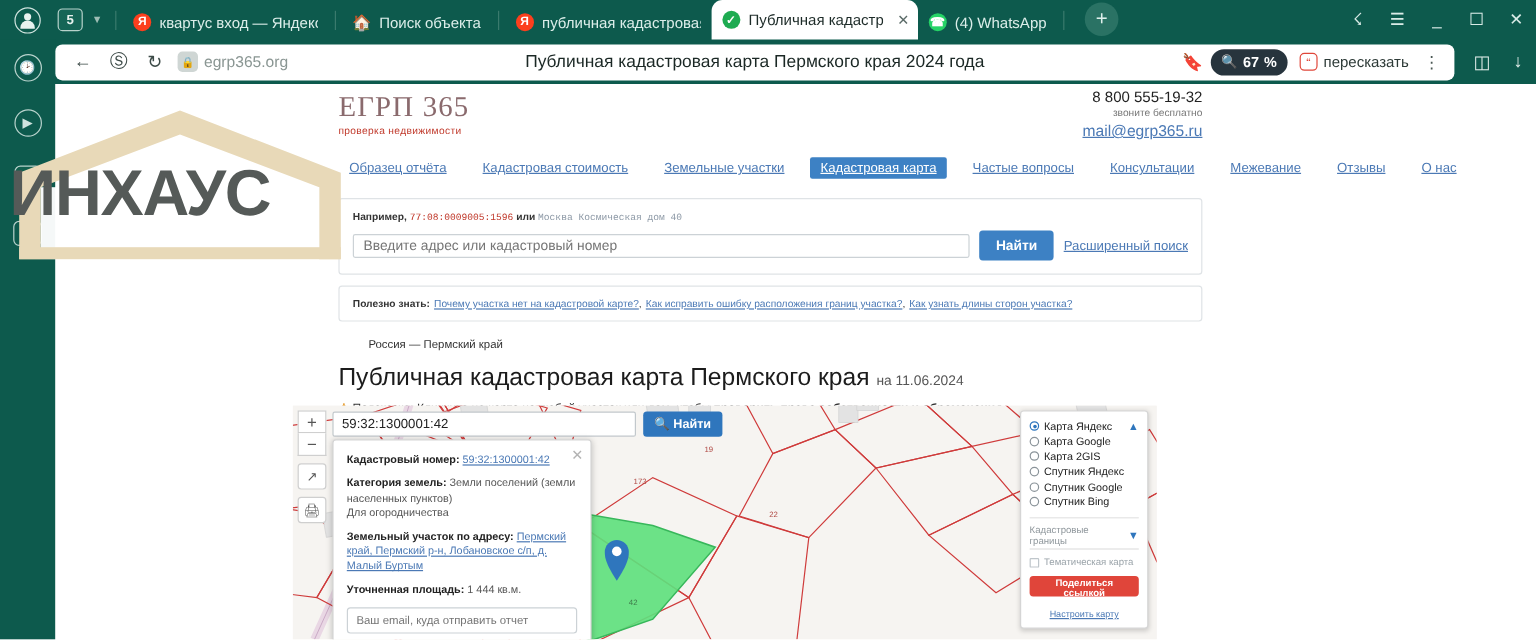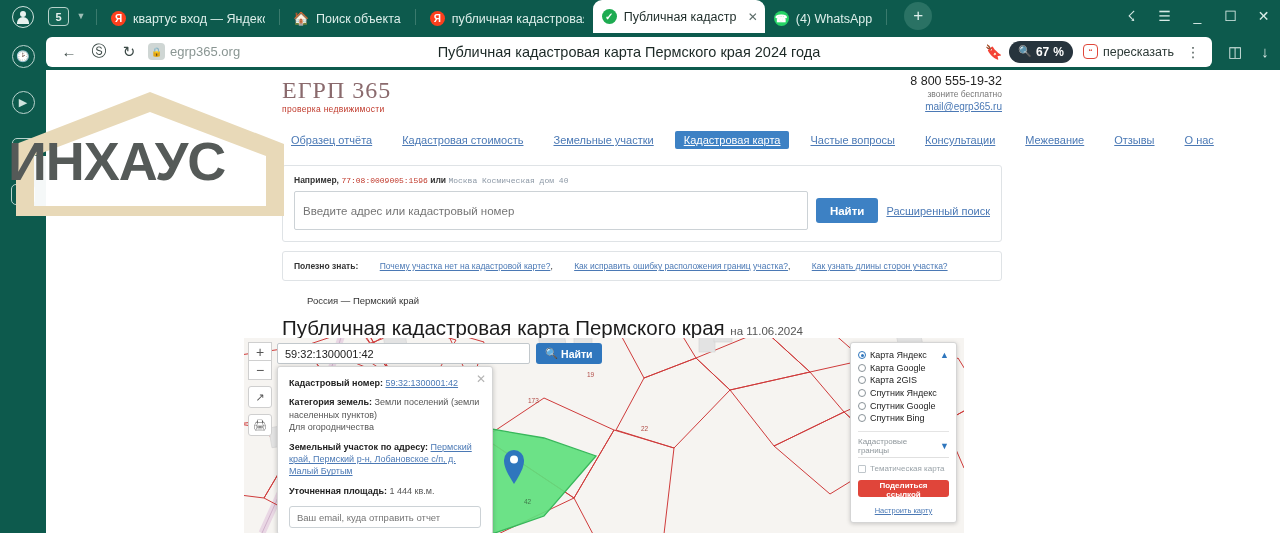--- a/index.html
+++ b/index.html
@@ -180,21 +180,21 @@
     letter-spacing: 1px; line-height: 1;
   }
   .logo-sub {
     font-size: 8.5px; color: #c0392b; letter-spacing: 0.3px; margin-top: 2px;
   }
   .hdr-contact {
     position: absolute; right: 0; top: 4px; text-align: right;
   }
   .hdr-phone { font-size: 12.5px; color: #222; font-weight: 400; }
   .hdr-free { font-size: 8.5px; color: #777; margin-top: 1px; }
-  .hdr-mail { font-size: 10px; color: #4b79b5; text-decoration: underline; margin-top: 2px; }
+  .hdr-mail { font-size: 13px; color: #4b79b5; text-decoration: underline; margin-top: 2px; }
 
   .nav-bar {
     display: flex; align-items: center; gap: 12px; height: 22px;
     margin-top: 4px;
   }
   .nav-item {
     font-size: 11px; color: #4b79b5; text-decoration: underline;
     padding: 3px 9px; white-space: nowrap;
   }
   .nav-item.active {
@@ -206,37 +206,37 @@
     margin-top: 14px; border: 1px solid #dfe3e6; border-radius: 3px;
     background: #fff; padding: 9px 11px 11px 11px;
   }
   .search-hint {
     font-size: 8.5px; color: #333; margin-bottom: 6px; white-space: nowrap;
   }
   .search-hint .mono { font-family: "Liberation Mono", monospace; color: #c0392b; font-size: 8px; }
   .search-hint .mono2 { font-family: "Liberation Mono", monospace; color: #8d99a6; font-size: 8px; }
   .search-row { display: flex; align-items: center; gap: 8px; }
   .search-input {
-    flex: 1; height: 39px; border: 1px solid #ccd2d6; border-radius: 2px;
+    flex: 1; height: 20px; border: 1px solid #ccd2d6; border-radius: 2px;
     font-size: 11.5px; color: #9aa3a9; padding: 0 8px;
     font-family: "Liberation Sans", sans-serif; background: #fff;
   }
   .btn-find {
     background: #3d81c4; color: #fff; border: none; border-radius: 3px;
     height: 25px; padding: 0 14px; font-size: 11.5px; font-weight: 700;
     font-family: "Liberation Sans", sans-serif;
   }
   .link-adv { font-size: 11px; color: #4b79b5; text-decoration: underline; white-space: nowrap; }
 
   .useful-card {
     margin-top: 9px; border: 1px solid #dfe3e6; border-radius: 3px;
     background: #fff; padding: 9px 11px; font-size: 8.5px; color: #333;
   }
   .useful-card b { font-weight: 700; }
-  .useful-card a { color: #4b79b5; text-decoration: underline; margin-left: 19px; }
+  .useful-card a { color: #4b79b5; text-decoration: underline; margin-left: 1px; }
 
   .breadcrumb { margin-top: 14px; font-size: 9.5px; color: #333; padding-left: 25px; }
   .breadcrumb a { color: #333; text-decoration: none; }
 
   .h1 { margin-top: 10px; font-size: 20.5px; color: #1c1c1c; font-weight: 400; }
   .h1 .date { font-size: 11.5px; color: #555; }
   .tip { margin-top: 7px; font-size: 10px; color: #333; }
   .tip .pin { color: #e8a33d; }
   .tip b { font-weight: 700; }
 

